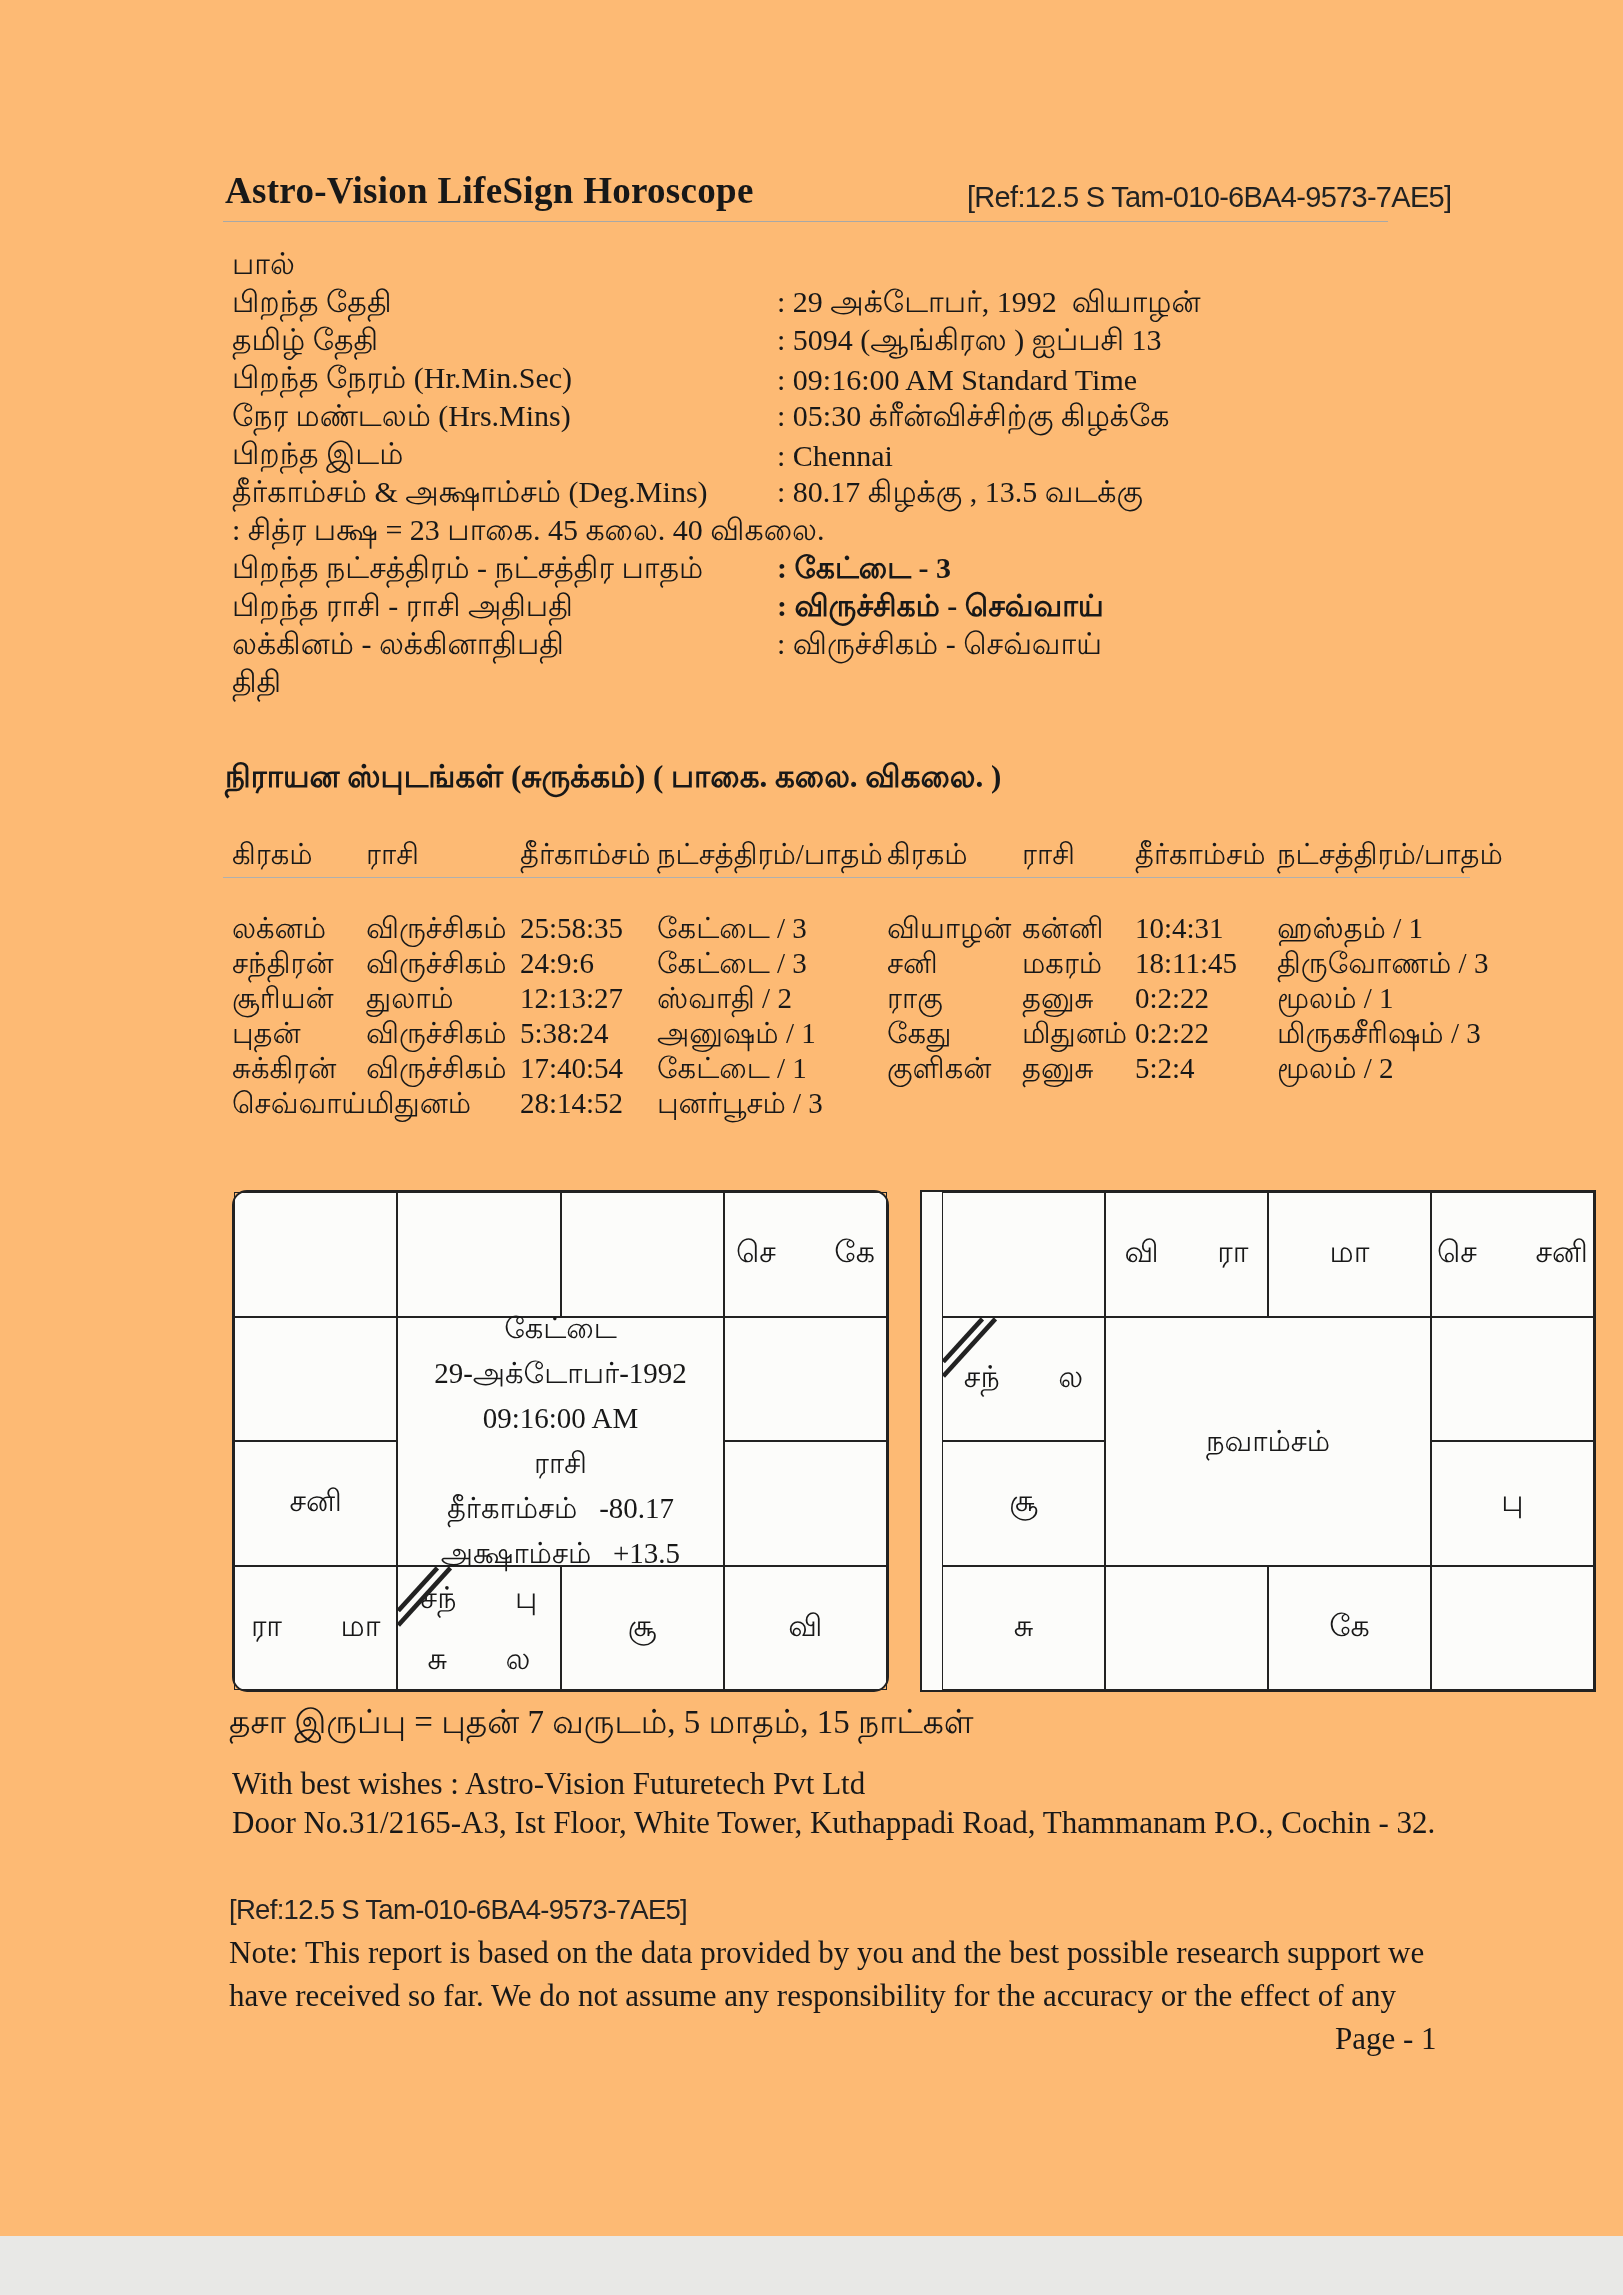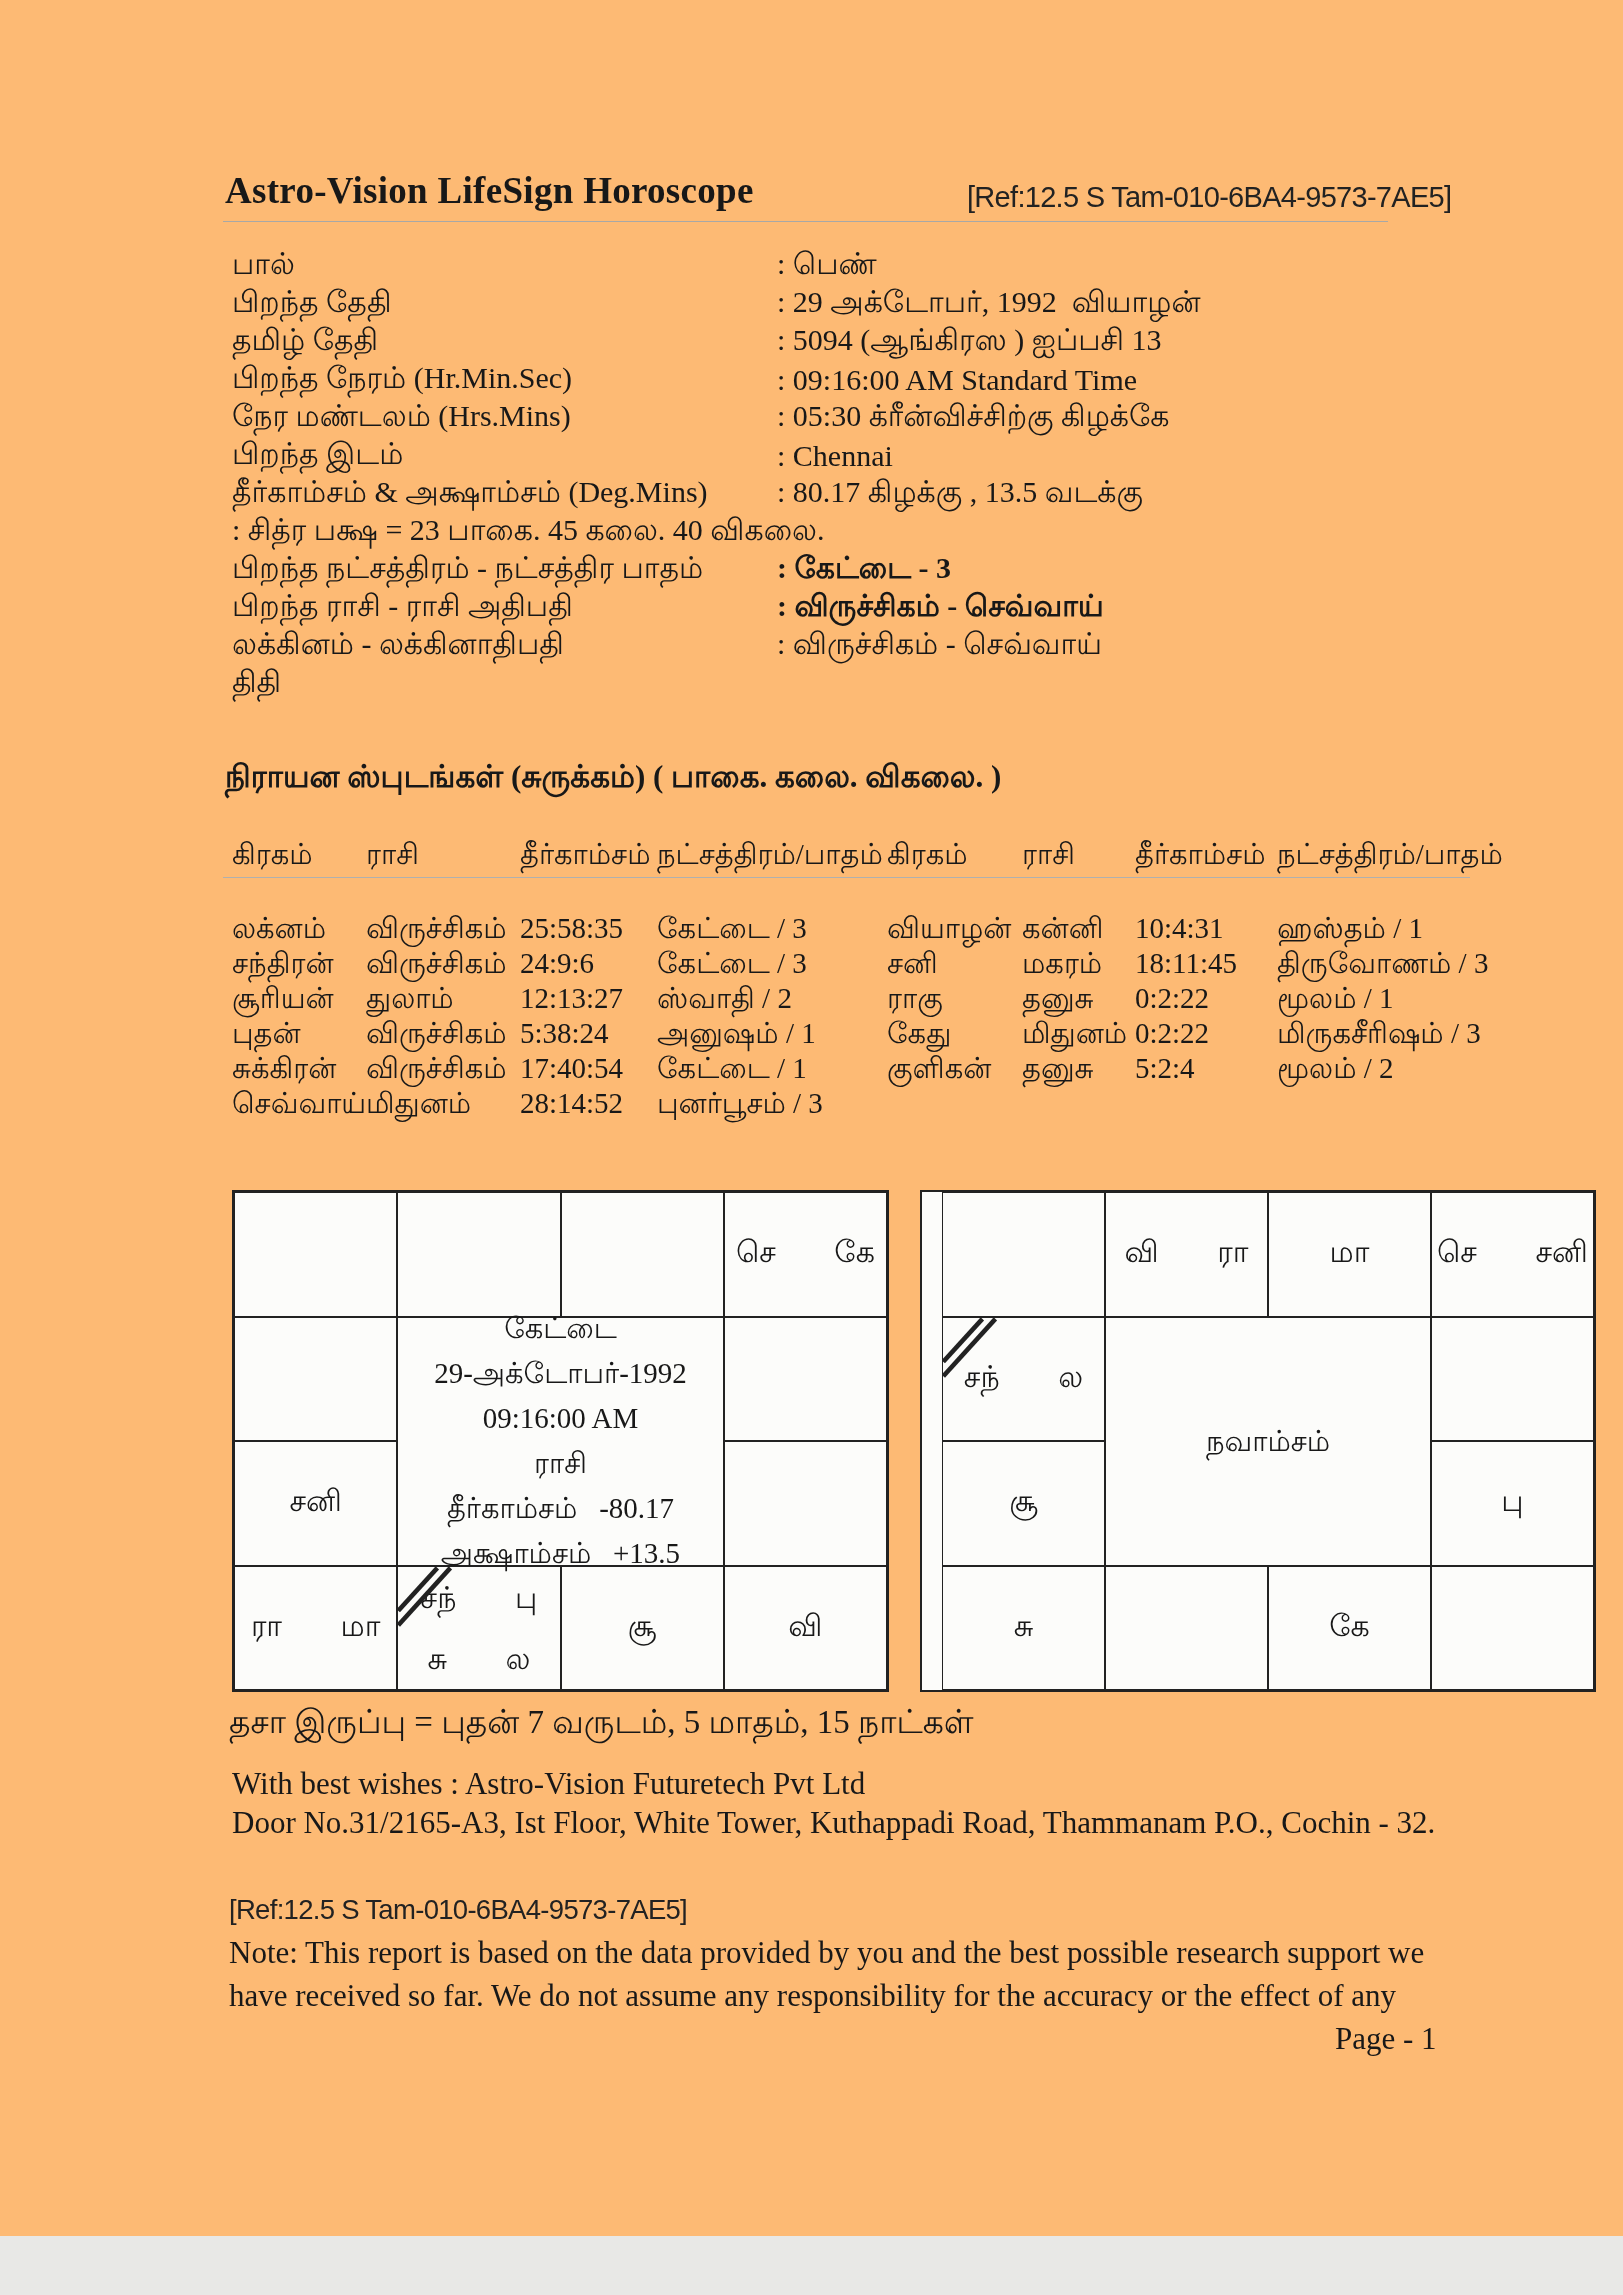--- a/index.html
+++ b/index.html
@@ -49,21 +49,21 @@
     grid-template-columns:repeat(4,1fr);
     grid-template-rows:repeat(4,1fr);
     grid-template-areas:
       "a b c d"
       "e m m f"
       "g m m h"
       "i j k l";
     border:2px solid #222;
     background:#fcfcfa;
   }
-  .rasi{left:232px;width:653px;}
+  .rasi{left:232px;width:653px;border-radius:15px;}
   .nav{left:920px;width:652px;padding-left:20px;}
   .cell{
     position:relative;border:1.3px solid #222;
     display:flex;align-items:center;justify-content:center;
     font-size:30px;
   }
   .ga{grid-area:a}.gb{grid-area:b}.gc{grid-area:c}.gd{grid-area:d}
   .ge{grid-area:e}.gf{grid-area:f}.gg{grid-area:g}.gh{grid-area:h}
   .gi{grid-area:i}.gj{grid-area:j}.gk{grid-area:k}.gl{grid-area:l}
   .gm{grid-area:m}
@@ -91,21 +91,20 @@
 
 <div class="page">
 
   <div class="doc-title">Astro-Vision LifeSign Horoscope</div>
   <div class="ref-code">[Ref:12.5 S Tam-010-6BA4-9573-7AE5]</div>
   <div class="hairline hl1"></div>
 
   <div class="info">
     <div class="irow">
         <span class="ilabel">பால்</span>
-        <span class="ivalue">: பெண்</span>
       </div>
     <div class="irow">
         <span class="ilabel">பிறந்த தேதி</span>
         <span class="ivalue">: 29 அக்டோபர், 1992&nbsp; வியாழன்</span>
       </div>
     <div class="irow">
         <span class="ilabel">தமிழ் தேதி</span>
         <span class="ivalue">: 5094 (ஆங்கிரஸ ) ஐப்பசி 13</span>
       </div>
     <div class="irow">

